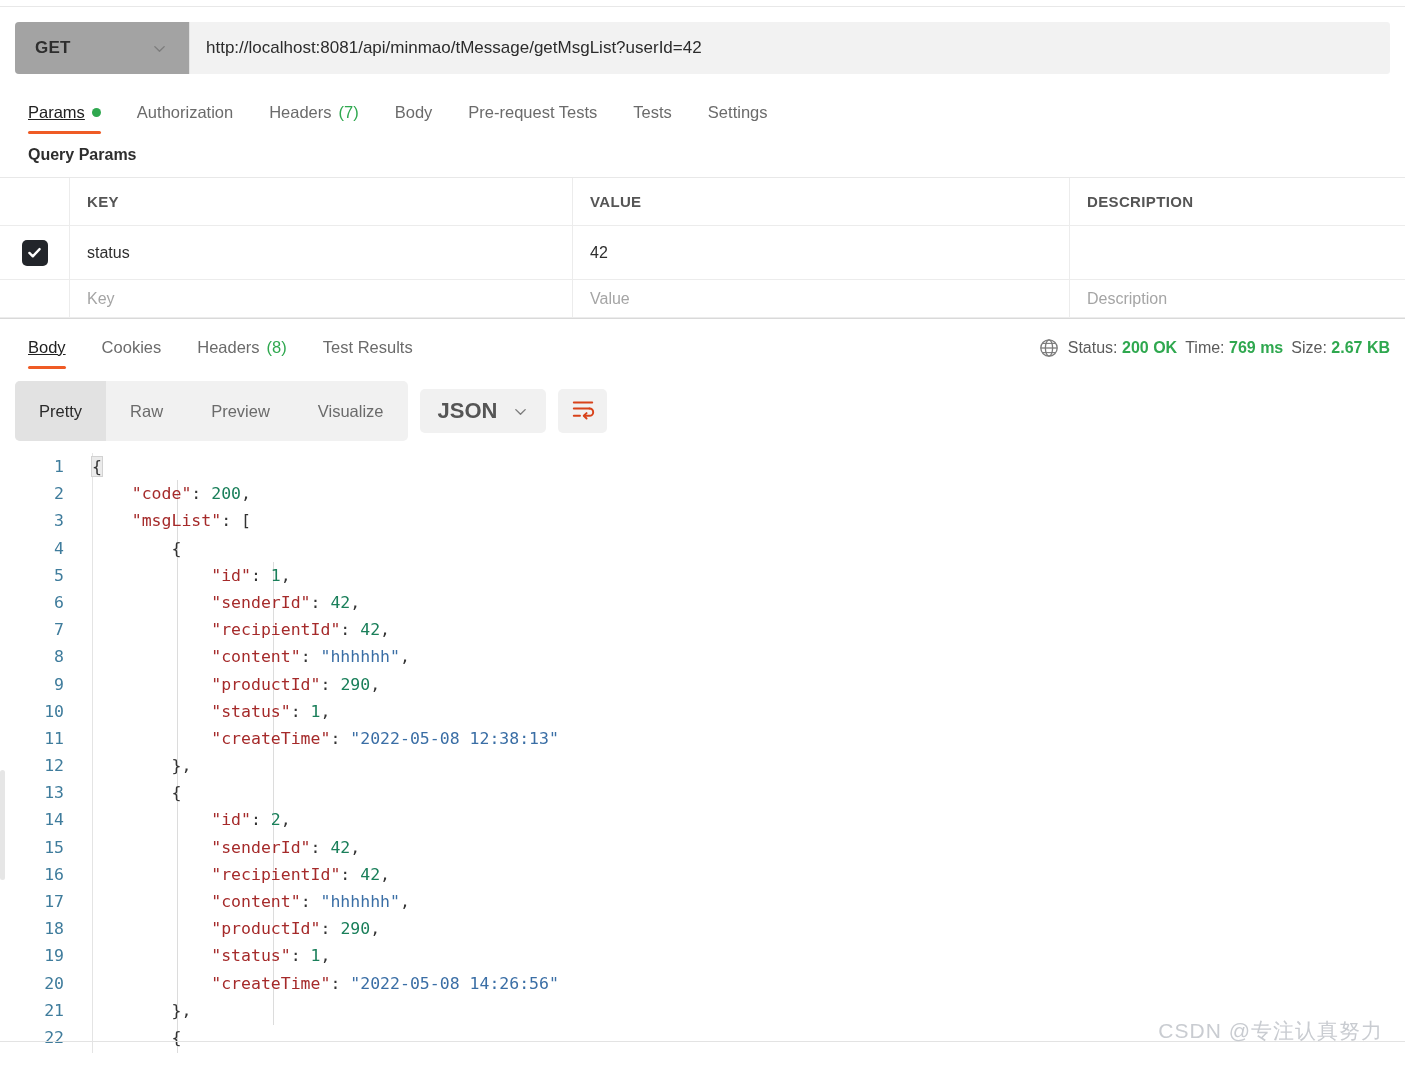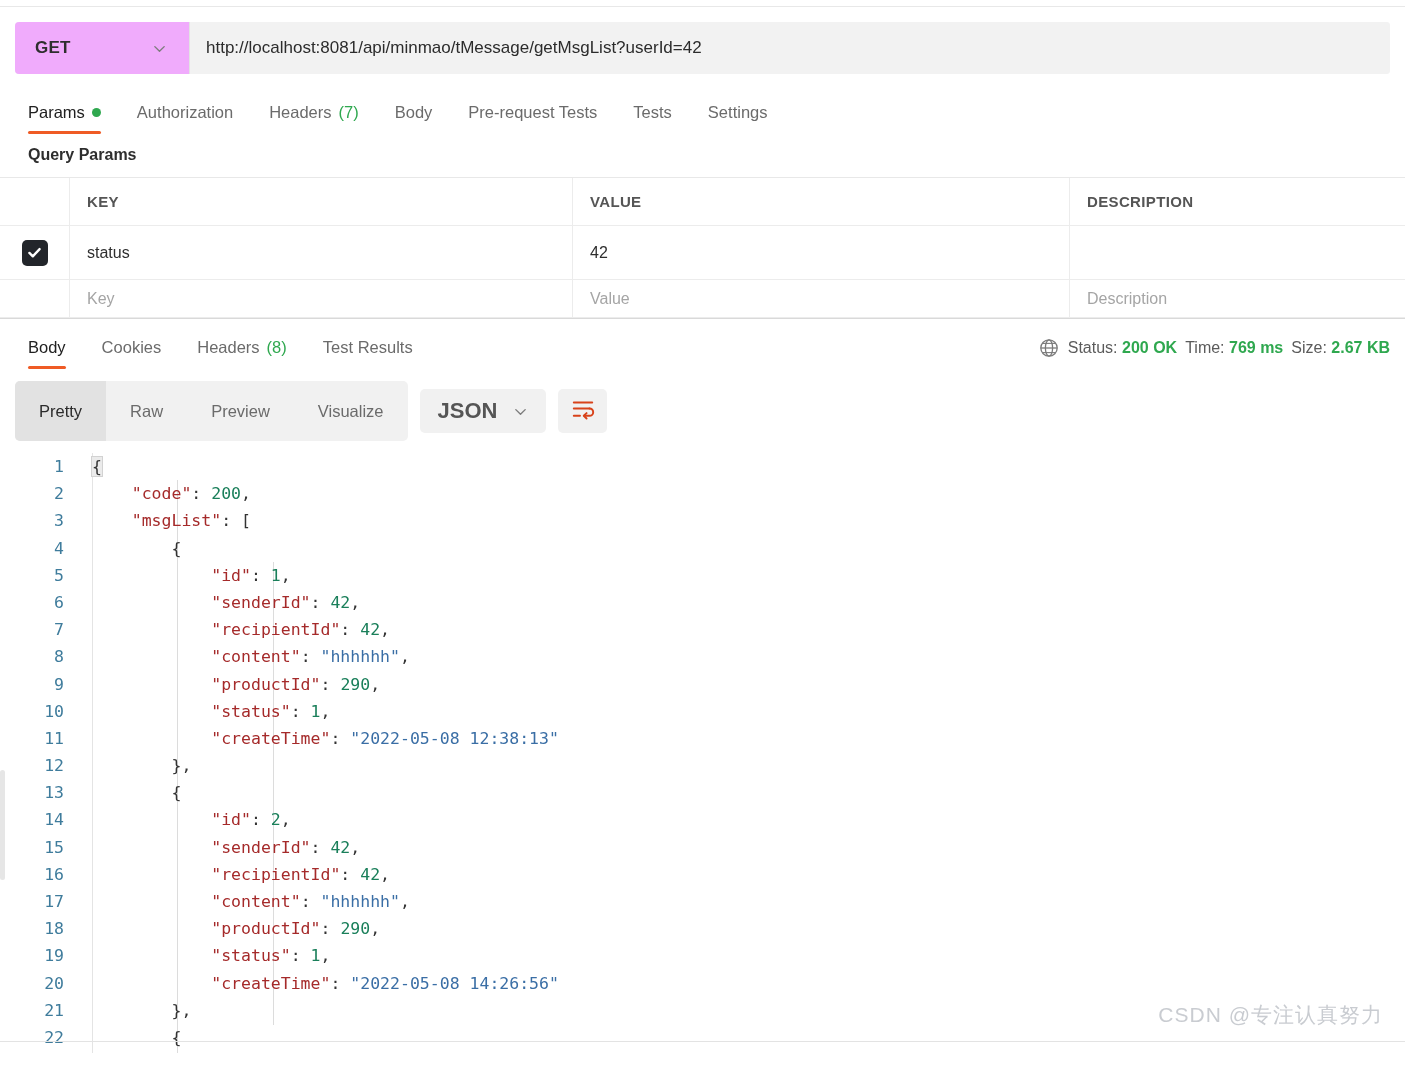--- a/index.html
+++ b/index.html
@@ -19,21 +19,21 @@
     display: flex; align-items: stretch;
     margin: 15px 15px 0 15px;
     height: 52px;
     background: #f2f2f2;
     border-radius: 4px;
     overflow: hidden;
   }
   .method-select {
     width: 175px; display: flex; align-items: center; justify-content: space-between;
     padding: 0 22px 0 20px; cursor: pointer;
-    border-right: 1px solid #e3e3e3; background:#f0abfc;gap:44px;
+    border-right: 1px solid #e3e3e3; background:#a3a3a3;gap:44px;
   }
   .method-label { font-size: 17px; font-weight: 700; color: #2e2e2e; letter-spacing: .2px; }
   .chev { width: 15px; height: 15px; flex: 0 0 auto; }
   .chev svg { display:block; }
   .url-input {
     flex: 1; display:flex; align-items:center; padding: 0 16px;
     font-size: 17px; color: #2c2c2c; background: #f2f2f2;
     white-space: nowrap; overflow: hidden; text-align: right;
   }
 
@@ -42,21 +42,21 @@
     display: flex; align-items: flex-end; gap: 0;
     margin: 18px 0 0 0; padding: 0 15px;
     height: 42px;
   }
   .tab {
     position: relative; display: flex; align-items: center; gap: 7px;
     padding: 0 18px 12px 18px; font-size: 16.5px; color: #6b6b6b; cursor: pointer;
     white-space: nowrap;
   }
   .tab:first-child { padding-left: 13px; }
-  .tab.active { color: #212121; }
+  .tab.active { color: #212121; text-decoration: underline; }
   .tab.active::after {
     content: ""; position: absolute; left: 13px; right: 18px; bottom: 0;
     height: 3px; background: #ef5b25; border-radius: 2px;
   }
   .tab .dot { width: 9px; height: 9px; border-radius: 50%; background: #2fa84f; display:inline-block; }
   .tab .count { color: #2fa84f; }
 
   
   .qp-title {
     font-size: 16px; color: #2e2e2e; font-weight: 700;
@@ -134,21 +134,21 @@
   .k  { color:#a52a2a; }
   .s  { color:#3a6ea5; }
   .n  { color:#1a7f5a; }
   .p  { color:#333333; }
 
   
   .left-scroll { position:absolute; left:0; top: 452px; width: 5px; height: 110px; background:#e6e6e6; border-radius:3px; }
 
   .bottom-border { position:absolute; left:0; right:0; bottom: 23px; height:1px; background:#e3e3e3; }
   .watermark {
-    position:absolute; right: 22px; bottom: 36px;
+    position:absolute; right: 22px; bottom: 20px;
     font-size: 21px; color: #c9ccd1; letter-spacing: 1px; white-space: nowrap;
   }
 </style>
 </head>
 <body>
 
 <div class="app">
 
   <div class="top-strip"></div>
 

